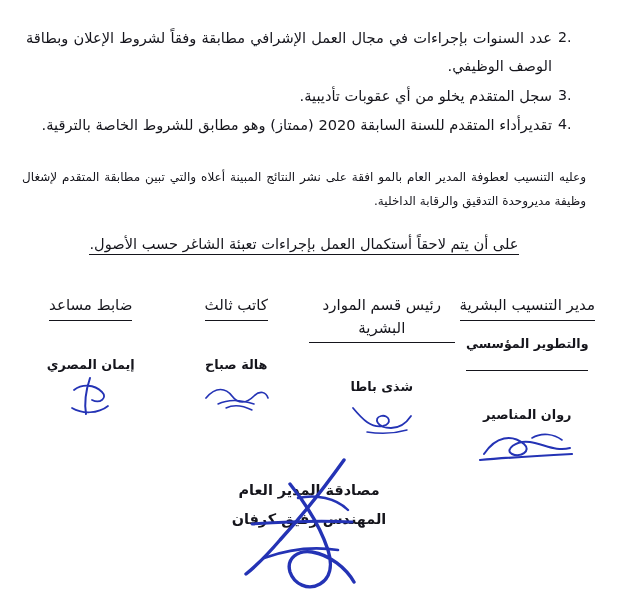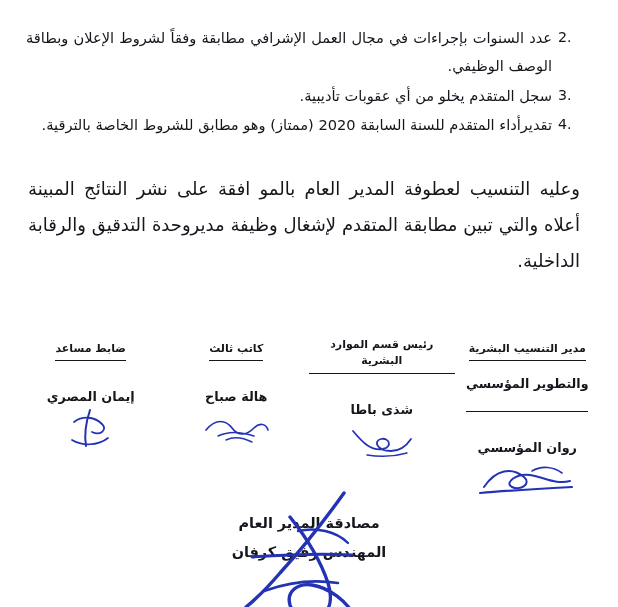--- a/index.html
+++ b/index.html
@@ -49,26 +49,26 @@
     font-size: 14.2px;
   }
   .list-item .txt {
     flex: 1 1 auto;
     text-align: justify;
     text-justify: inter-word;
   }
 
   
   .para {
-    font-size: 18px;
+    font-size: 12px;
     line-height: 2.0;
     padding: 0 30px 0 20px;
     text-align: justify;
     text-justify: inter-word;
-    margin: 8px;
+    margin: 2px;
   }
   .para-gap {
     height: 22px;
   }
   .para-underline {
     font-size: 14.6px;
     line-height: 2.0;
     padding: 0 30px 0 20px;
     margin: 0;
     text-align: center;
@@ -89,40 +89,40 @@
     flex-direction: row;
     justify-content: space-between;
     align-items: flex-start;
   }
   .sig-col {
     flex: 1 1 0;
     text-align: center;
     position: relative;
   }
   .sig-title {
-    font-size: 11px;
-    font-weight: bold;
+    font-size: 15px;
+    font-weight: normal;
     border-bottom: 1.4px solid #15151c;
     display: inline-block;
     padding-bottom: 3px;
     line-height: 1.5;
   }
   .sig-title2 {
     font-size: 12.6px;
     font-weight: bold;
     border-bottom: 1.4px solid #15151c;
     display: inline-block;
     padding-bottom: 17px;
     margin-top: 14px;
     line-height: 1.5;
   }
   .sig-name {
     font-size: 12.8px;
     font-weight: bold;
-    margin-top: 28px;
+    margin-top: 36px;
   }
   .sig-mark {
     height: 46px;
     position: relative;
     margin-top: 2px;
   }
   .sig-mark svg {
     position: absolute;
     left: 50%;
     top: 0;
@@ -172,28 +172,31 @@
       <span class="txt">تقديرأداء المتقدم للسنة السابقة 2020 (ممتاز) وهو مطابق للشروط الخاصة بالترقية.</span>
     </li>
   </ol>
 
   <div class="para-gap"></div>
 
   <p class="para">وعليه التنسيب لعطوفة المدير العام بالمو افقة على نشر النتائج المبينة أعلاه والتي تبين مطابقة المتقدم لإشغال وظيفة مديروحدة التدقيق والرقابة الداخلية.</p>
 
   <div style="height:14px"></div>
 
+  <p class="para-underline">
+    <span>على أن يتم لاحقاً أستكمال العمل بإجراءات تعبئة الشاغر حسب الأصول.</span>
+  </p>
 
   <div class="sig-area">
     <div class="sig-row">
 
       <div class="sig-col">
         <div class="sig-title">مدير التنسيب البشرية</div>
         <div><span class="sig-title2">والتطوير المؤسسي</span></div>
-        <div class="sig-name">روان المؤسسي</div>
+        <div class="sig-name">روان المناصير</div>
         <div class="sig-mark">
           <svg width="110" height="46" viewBox="0 0 110 46">
             <path class="ink" stroke-width="2" d="M12 30 C24 12, 40 10, 52 20 C60 27, 48 34, 40 30 C32 26, 44 16, 58 18 C72 20, 84 28, 98 24"></path>
             <path class="ink" stroke-width="2.2" d="M8 36 C30 34, 62 32, 100 30"></path>
             <path class="ink" stroke-width="1.6" d="M60 14 C70 8, 82 10, 90 16"></path>
           </svg>
         </div>
       </div>
 
       <div class="sig-col">

